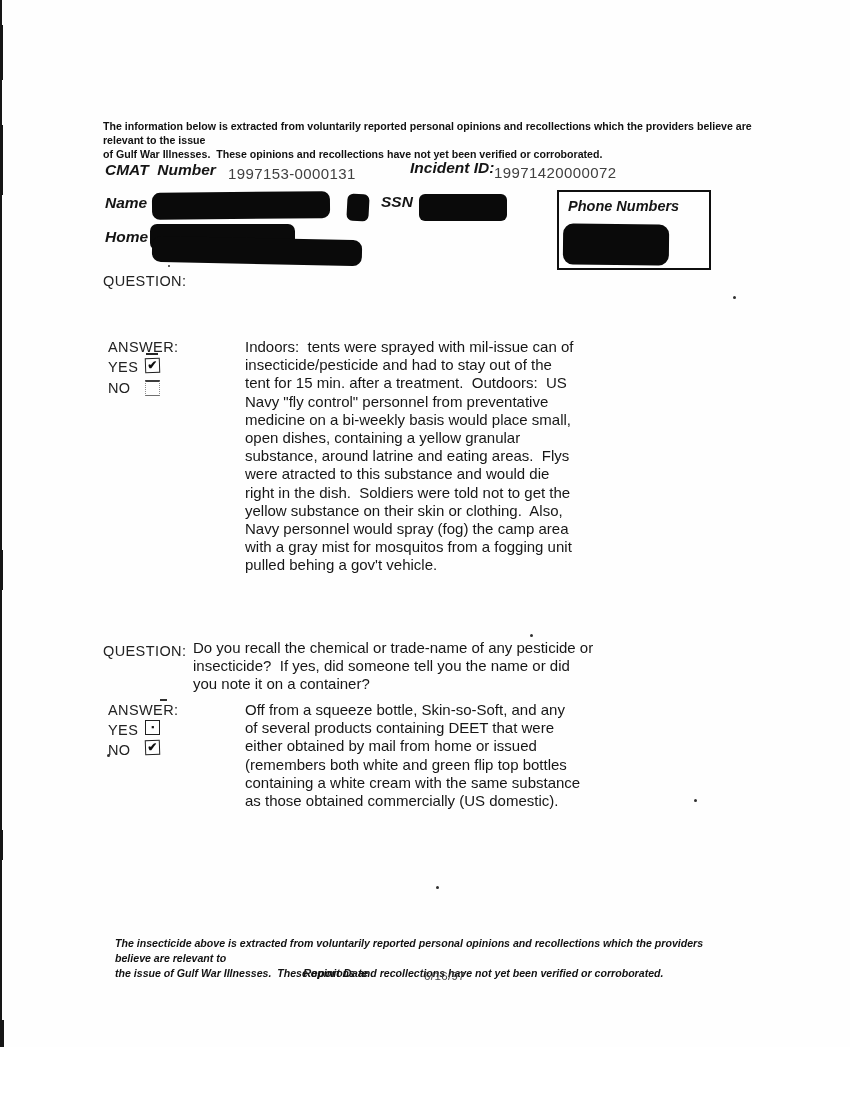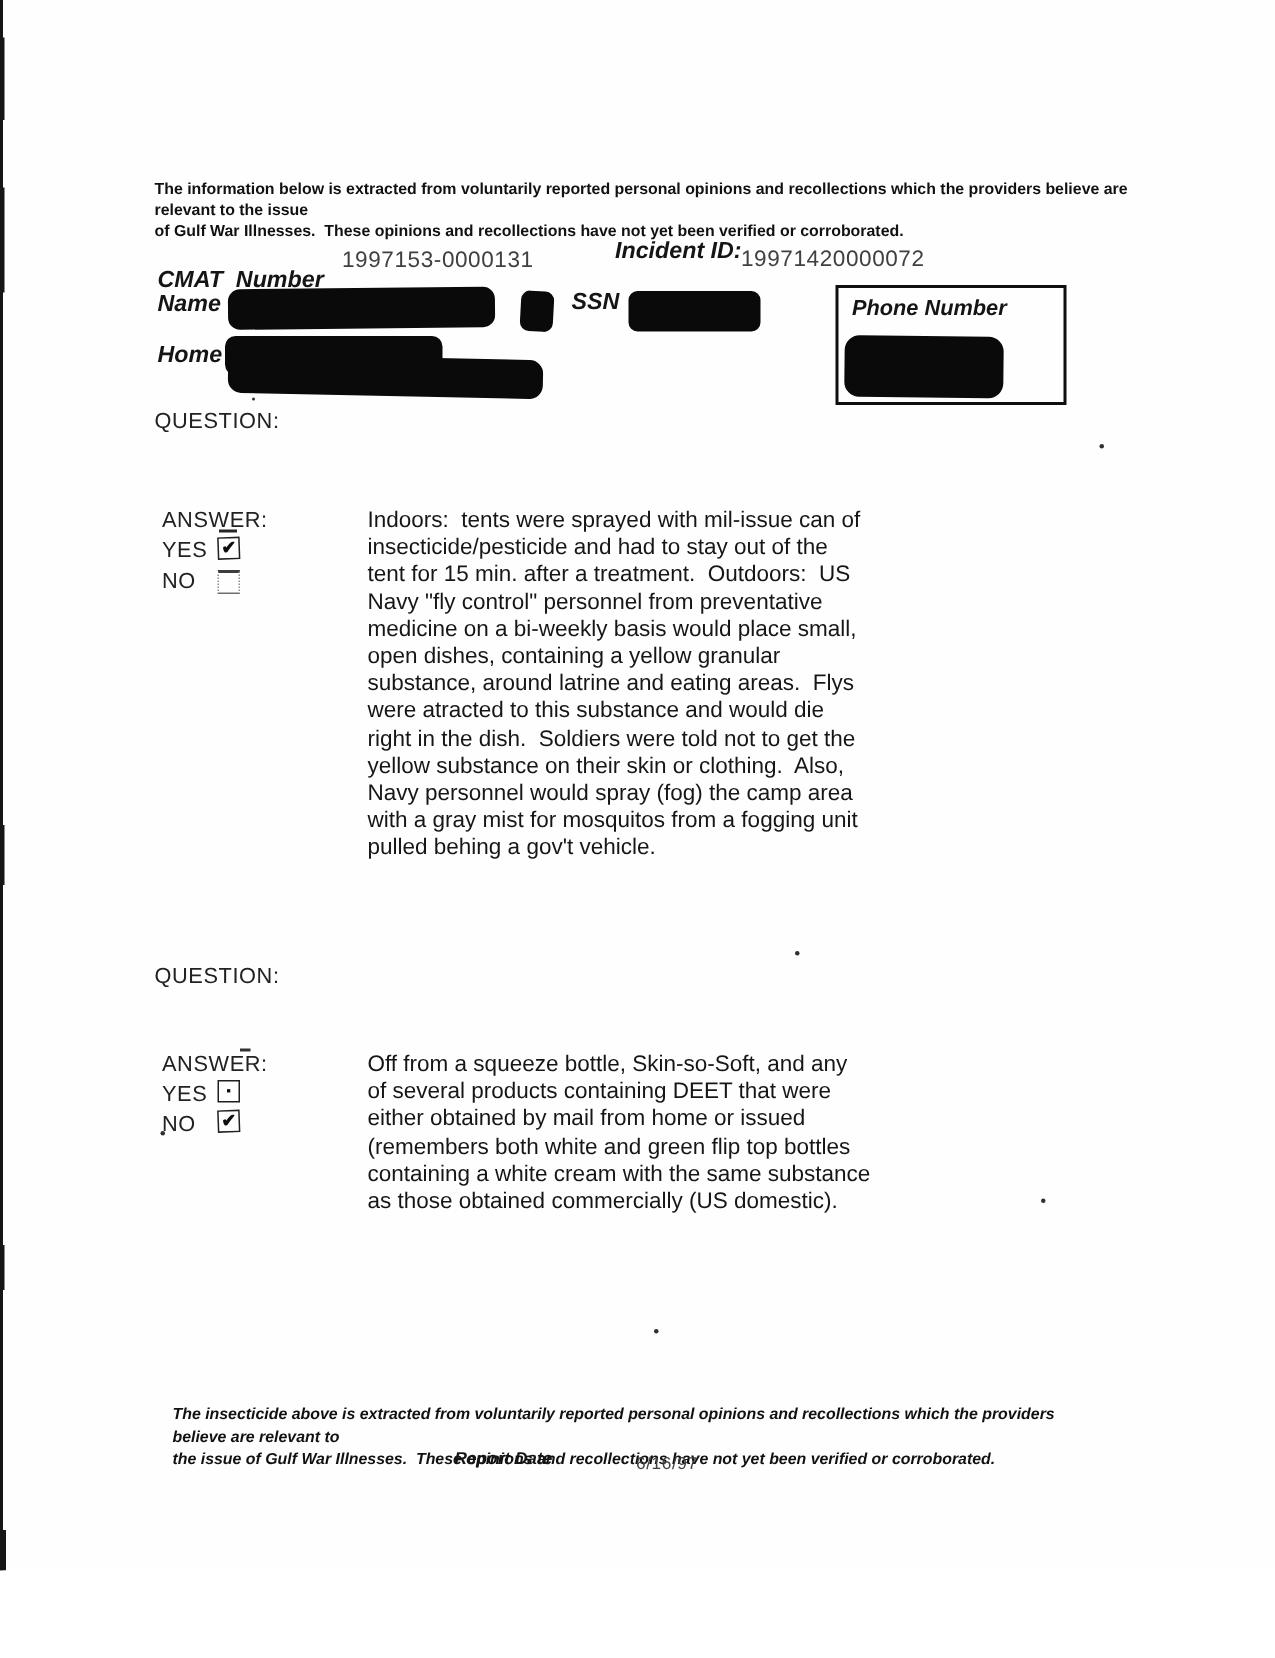--- a/index.html
+++ b/index.html
@@ -45,33 +45,33 @@
   <div class="speck" style="left:530px;top:634px;width:3px;height:3px;"></div>
   <div class="speck" style="left:160px;top:699px;width:7px;height:2px;border-radius:0;"></div>
   <div class="speck" style="left:107px;top:754px;width:3px;height:3px;"></div>
   <div class="speck" style="left:436px;top:886px;width:3px;height:3px;"></div>
   <div class="speck" style="left:694px;top:799px;width:3px;height:3px;"></div>
   <div class="speck" style="left:168px;top:265px;width:2px;height:2px;"></div>
 
   <div class="disclaimer" style="left:103px;top:120px;width:665px;">The information below is extracted from voluntarily reported personal opinions and recollections which the providers believe are relevant to the issue
 of Gulf War Illnesses.  These opinions and recollections have not yet been verified or corroborated.</div>
 
-  <div class="lbl" style="left:105px;top:178px;font-style:italic;">CMAT  Number</div>
+  <div class="lbl" style="left:105px;top:161px;font-style:italic;">CMAT  Number</div>
   <div class="val" style="left:228px;top:165px;">1997153-0000131</div>
   <div class="lbl" style="left:410px;top:159px;">Incident ID:</div>
   <div class="val" style="left:494px;top:164px;">19971420000072</div>
 
   <div class="lbl" style="left:105px;top:194px;">Name</div>
   <div class="redaction" style="left:152px;top:192px;width:178px;height:27px;border-radius:8px;transform:rotate(-0.6deg);"></div>
   <div class="redaction" style="left:347px;top:194px;width:22px;height:27px;border-radius:6px;transform:rotate(3deg);"></div>
   <div class="lbl" style="left:381px;top:193px;">SSN</div>
   <div class="redaction" style="left:419px;top:194px;width:88px;height:27px;border-radius:6px;"></div>
 
   <div class="phone-box" style="left:557px;top:190px;width:150px;height:76px;">
-    <div class="lbl" style="left:9px;top:6px;font-size:14.5px;">Phone Number</div>
+    <div class="lbl" style="left:9px;top:6px;font-size:14.5px;">Phone Numbers</div>
     <div class="redaction" style="left:4px;top:32px;width:106px;height:41px;border-radius:10px;transform:rotate(0.6deg);"></div>
   </div>
 
   <div class="lbl" style="left:105px;top:228px;">Home</div>
   <div class="redaction" style="left:150px;top:224px;width:145px;height:26px;border-radius:7px;"></div>
   <div class="redaction" style="left:152px;top:238px;width:210px;height:26px;border-radius:9px;transform:rotate(1.2deg);"></div>
 
   <div class="qlabel" style="left:103px;top:273px;">QUESTION:</div>
 
   <div class="qlabel" style="left:108px;top:339px;">ANSWER:</div>
@@ -89,20 +89,23 @@
 open dishes, containing a yellow granular
 substance, around latrine and eating areas.  Flys
 were atracted to this substance and would die
 right in the dish.  Soldiers were told not to get the
 yellow substance on their skin or clothing.  Also,
 Navy personnel would spray (fog) the camp area
 with a gray mist for mosquitos from a fogging unit
 pulled behing a gov't vehicle.</div>
 
   <div class="qlabel" style="left:103px;top:643px;">QUESTION:</div>
+  <div class="qa-text" style="left:193px;top:639px;width:470px;">Do you recall the chemical or trade-name of any pesticide or
+insecticide?  If yes, did someone tell you the name or did
+you note it on a container?</div>
 
   <div class="qlabel" style="left:108px;top:702px;">ANSWER:</div>
   <div class="qlabel" style="left:108px;top:722px;">YES</div>
   <span class="cb cb-smudge" style="left:145px;top:720px;">▪</span>
   <div class="qlabel" style="left:108px;top:742px;">NO</div>
   <span class="cb cb-checked" style="left:145px;top:740px;">✔</span>
 
   <div class="qa-text" style="left:245px;top:701px;width:430px;">Off from a squeeze bottle, Skin-so-Soft, and any
 of several products containing DEET that were
 either obtained by mail from home or issued

